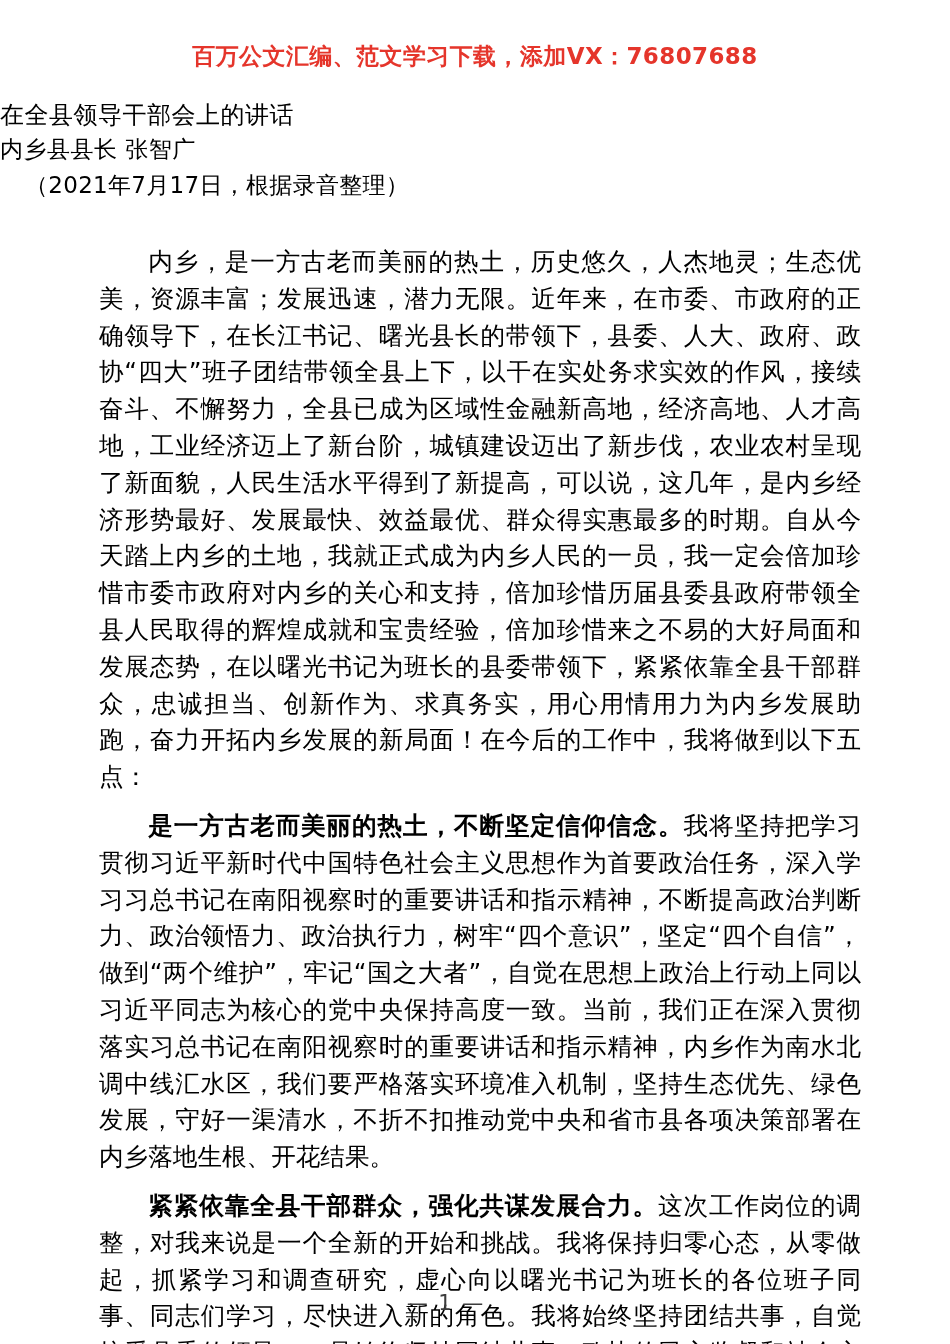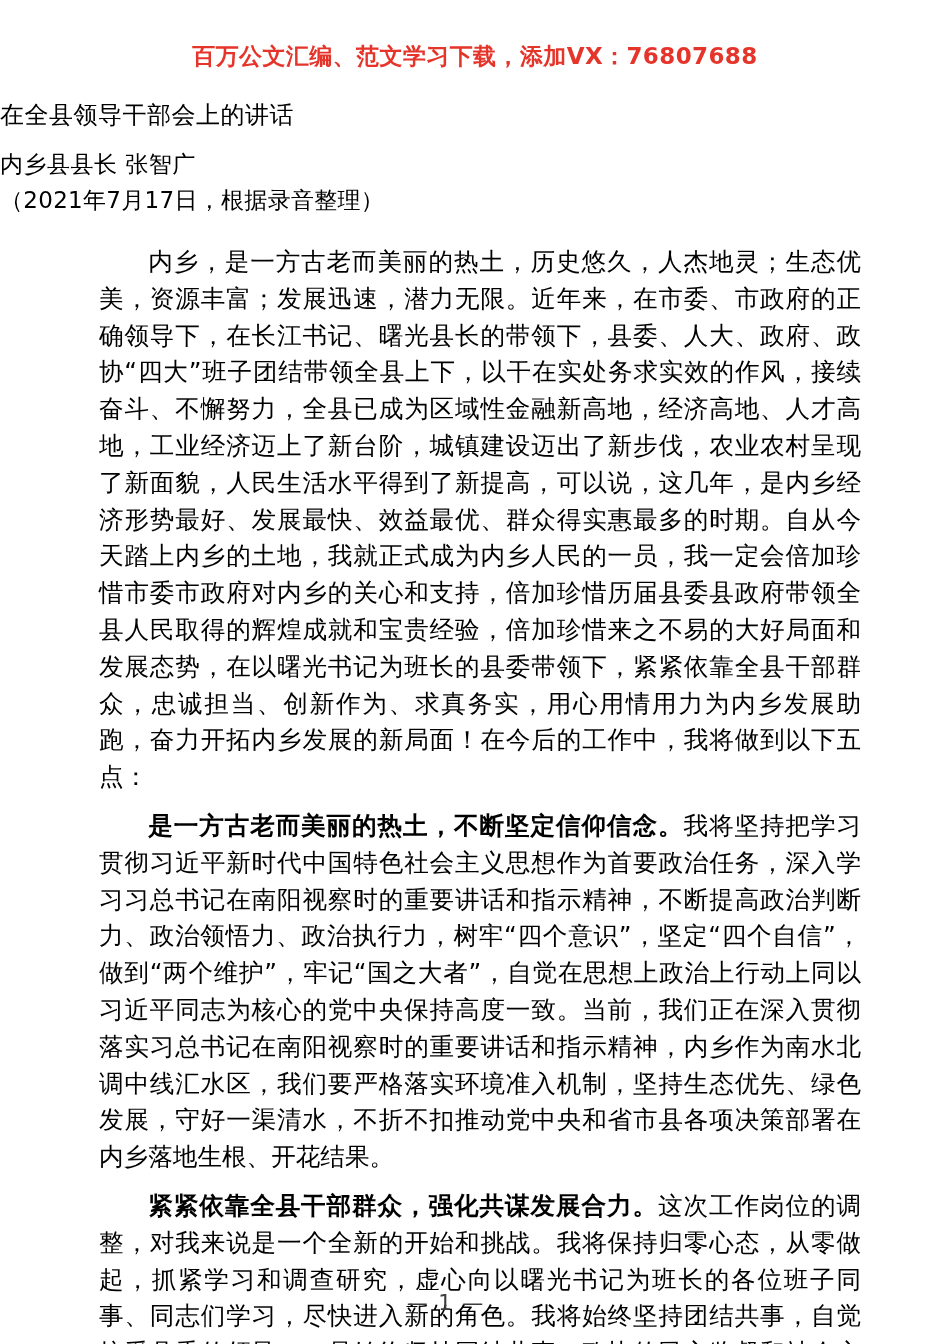--- a/index.html
+++ b/index.html
@@ -50,27 +50,27 @@
     font-size: 24px;
     line-height: 34px;
     letter-spacing: 0.5px;
     white-space: nowrap;
   }
   .doc-subtitle {
     font-size: 23px;
     line-height: 35px;
     letter-spacing: 0.5px;
     white-space: nowrap;
-    margin-top: 15px;
   }
   .doc-dateline {
     font-size: 23px;
     line-height: 36px;
     letter-spacing: 0.3px;
     white-space: nowrap;
+    padding-left: 25px;
   }
 
   
   .body-text {
     position: absolute;
     top: 232px;
     left: 87px;
     width: 786px;
   }
   .para {

